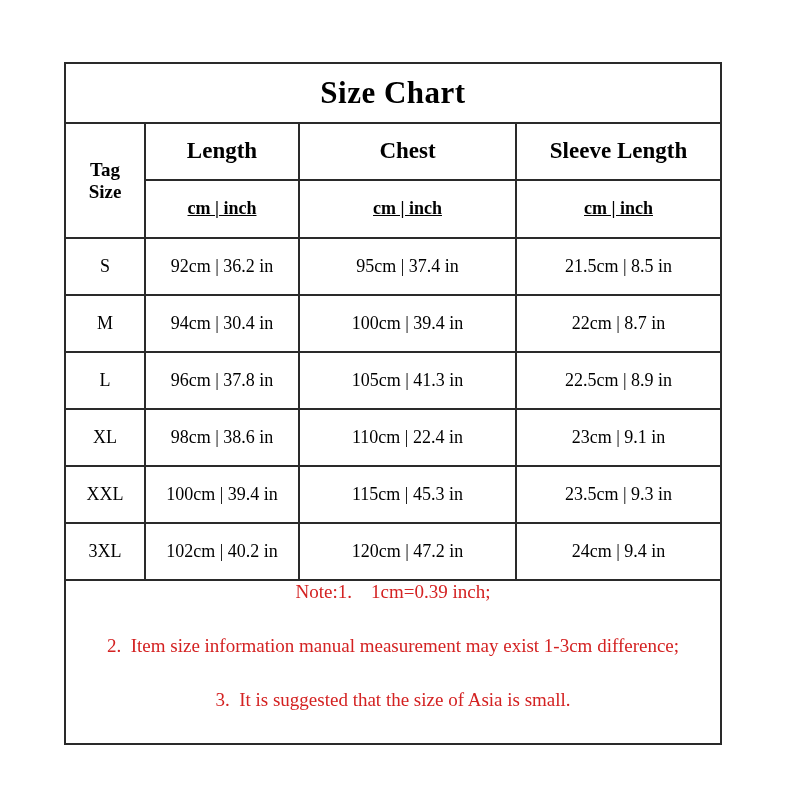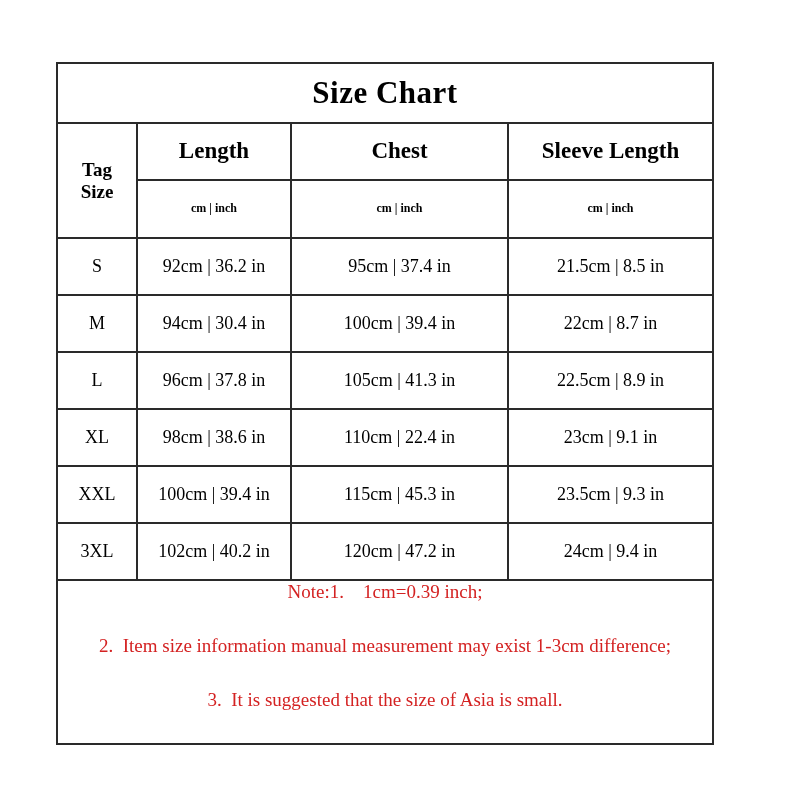--- a/index.html
+++ b/index.html
@@ -7,21 +7,21 @@
     margin: 0;
     padding: 0;
     width: 800px;
     height: 800px;
     background: #ffffff;
     font-family: "Liberation Serif", "DejaVu Serif", serif;
     color: #000000;
   }
   .chart-wrap {
     position: absolute;
-    left: 56px;
+    left: 64px;
     top: 62px;
     width: 528px;
   }
   table.size-chart {
     border-collapse: collapse;
     table-layout: fixed;
     width: 656px;
     background: #ffffff;
   }
   table.size-chart td {
@@ -42,22 +42,23 @@
     font-weight: bold;
     letter-spacing: 0.5px;
   }
   td.head-cell {
     height: 56px;
     font-size: 23px;
     font-weight: bold;
   }
   td.unit-cell {
     height: 57px;
-    font-size: 12px;
+    font-size: 18px;
     font-weight: bold;
+    text-decoration: underline;
   }
   td.tagsize-cell {
     font-size: 19px;
     font-weight: bold;
     padding: 0;
   }
   .tagsize-stack {
     display: flex;
     flex-direction: column;
     justify-content: center;

